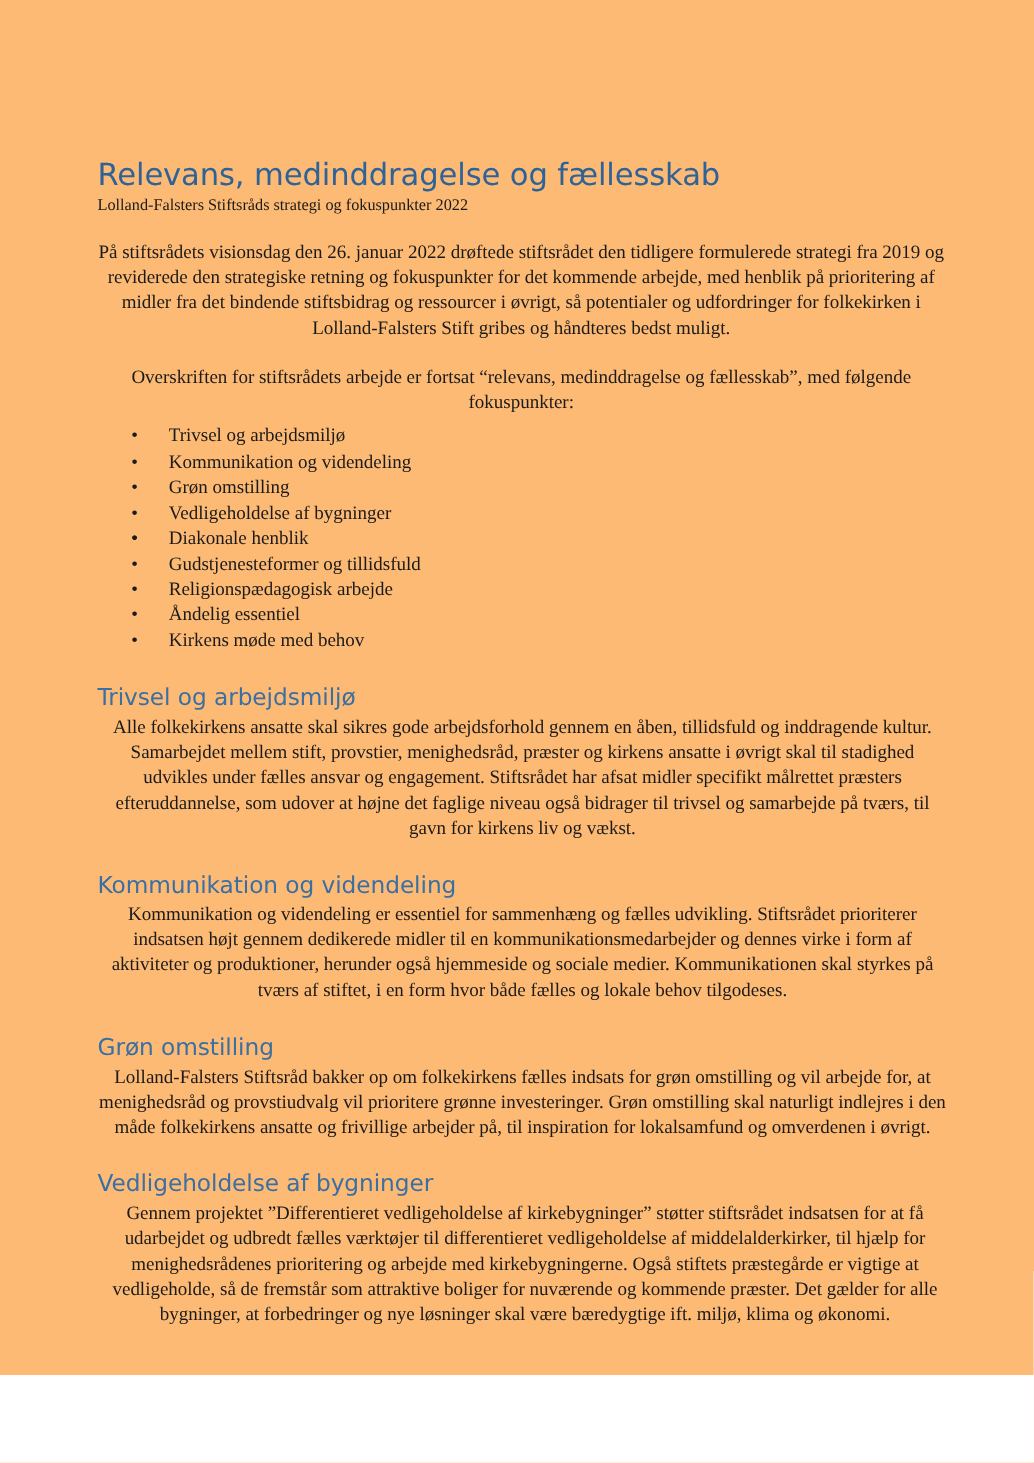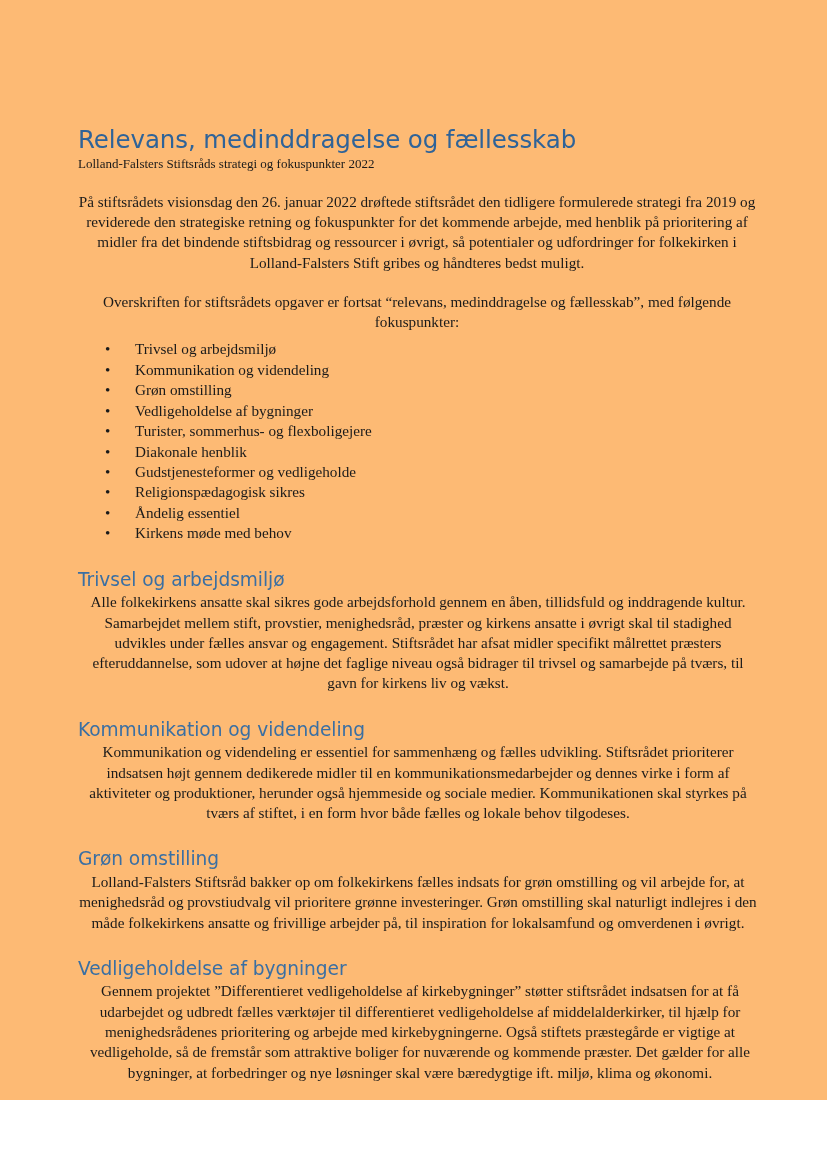--- a/index.html
+++ b/index.html
@@ -115,21 +115,21 @@
     <h1 class="doc-title">Relevans, medinddragelse og fællesskab</h1>
 
     <p class="doc-subtitle">Lolland-Falsters Stiftsråds strategi og fokuspunkter 2022</p>
 
     <div class="gap-intro"></div>
 
     <p class="body-text">På stiftsrådets visionsdag den 26. januar 2022 drøftede stiftsrådet den tidligere formulerede strategi fra 2019 og reviderede den strategiske retning og fokuspunkter for det kommende arbejde, med henblik på prioritering af midler fra det bindende stiftsbidrag og ressourcer i øvrigt, så potentialer og udfordringer for folkekirken i Lolland-Falsters Stift gribes og håndteres bedst muligt.</p>
 
     <div class="gap-para"></div>
 
-    <p class="body-text">Overskriften for stiftsrådets opgaver er fortsat “relevans, medinddragelse og fællesskab”, med følgende fokuspunkter:</p>
+    <p class="body-text">Overskriften for stiftsrådets arbejde er fortsat “relevans, medinddragelse og fællesskab”, med følgende fokuspunkter:</p>
 
     <div class="gap-list"></div>
 
     <ul class="focus-list">
       <li>
         <span class="bullet-mark">•</span>
         <span>Trivsel og arbejdsmiljø</span>
       </li>
       <li>
         <span class="bullet-mark">•</span>
@@ -138,33 +138,32 @@
       <li>
         <span class="bullet-mark">•</span>
         <span>Grøn omstilling</span>
       </li>
       <li>
         <span class="bullet-mark">•</span>
         <span>Vedligeholdelse af bygninger</span>
       </li>
       <li>
         <span class="bullet-mark">•</span>
-        <span>Turister, sommerhus- og flexboligejere</span>
       </li>
       <li>
         <span class="bullet-mark">•</span>
         <span>Diakonale henblik</span>
       </li>
       <li>
         <span class="bullet-mark">•</span>
-        <span>Gudstjenesteformer og vedligeholde</span>
-      </li>
-      <li>
-        <span class="bullet-mark">•</span>
-        <span>Religionspædagogisk sikres</span>
+        <span>Gudstjenesteformer og tillidsfuld</span>
+      </li>
+      <li>
+        <span class="bullet-mark">•</span>
+        <span>Religionspædagogisk arbejde</span>
       </li>
       <li>
         <span class="bullet-mark">•</span>
         <span>Åndelig essentiel</span>
       </li>
       <li>
         <span class="bullet-mark">•</span>
         <span>Kirkens møde med behov</span>
       </li>
     </ul>

